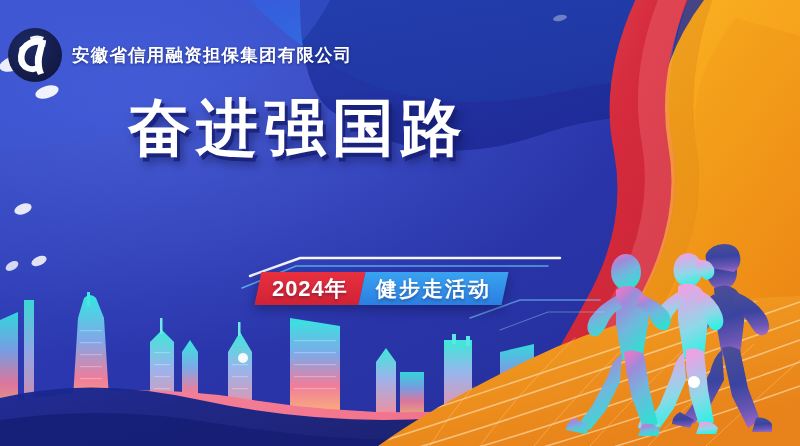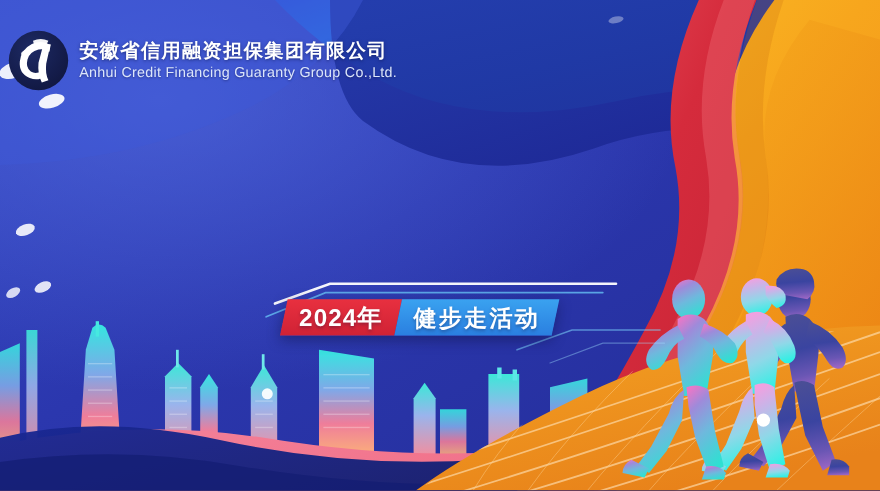--- a/index.html
+++ b/index.html
@@ -349,25 +349,25 @@
           <path d="M38 13 Q30 8 21 12 Q11 17 10 28 Q9 39 19 43 Q27 46 33 41
                    L30 36 Q25 40 20 37 Q15 33 17 26 Q19 19 27 17 Q33 16 37 19 Z"></path>
           <path d="M31 14 L38 12 L34 30 Q33 39 36 45 L30 47 Q26 39 27 29 Z"></path>
           <path d="M22 9 Q29 6 36 9 L34 13 Q28 11 23 13 Z" opacity="0.95"></path>
           <ellipse cx="15" cy="20" rx="4" ry="2.3" transform="rotate(-25 15 20)" opacity="0.9"></ellipse>
         </g>
       </svg>
     </div>
     <div id="logo-text">
       <div id="company-name-cn">安徽省信用融资担保集团有限公司</div>
-      <div id="company-name-en">Anhui Credit Financing Guaranty Group Co.,Ltd.</div>
     </div>
   </div>
 
   <div id="headline">
+    <div id="headline-line-1" class="headline-line">奋进强国路</div>
   </div>
 
   <div id="subtitle-ribbon">
     <div id="ribbon-year" class="ribbon-seg">
       <span class="ribbon-label">2024年</span>
     </div>
     <div id="ribbon-event" class="ribbon-seg">
       <span class="ribbon-label">健步走活动</span>
     </div>
   </div>

